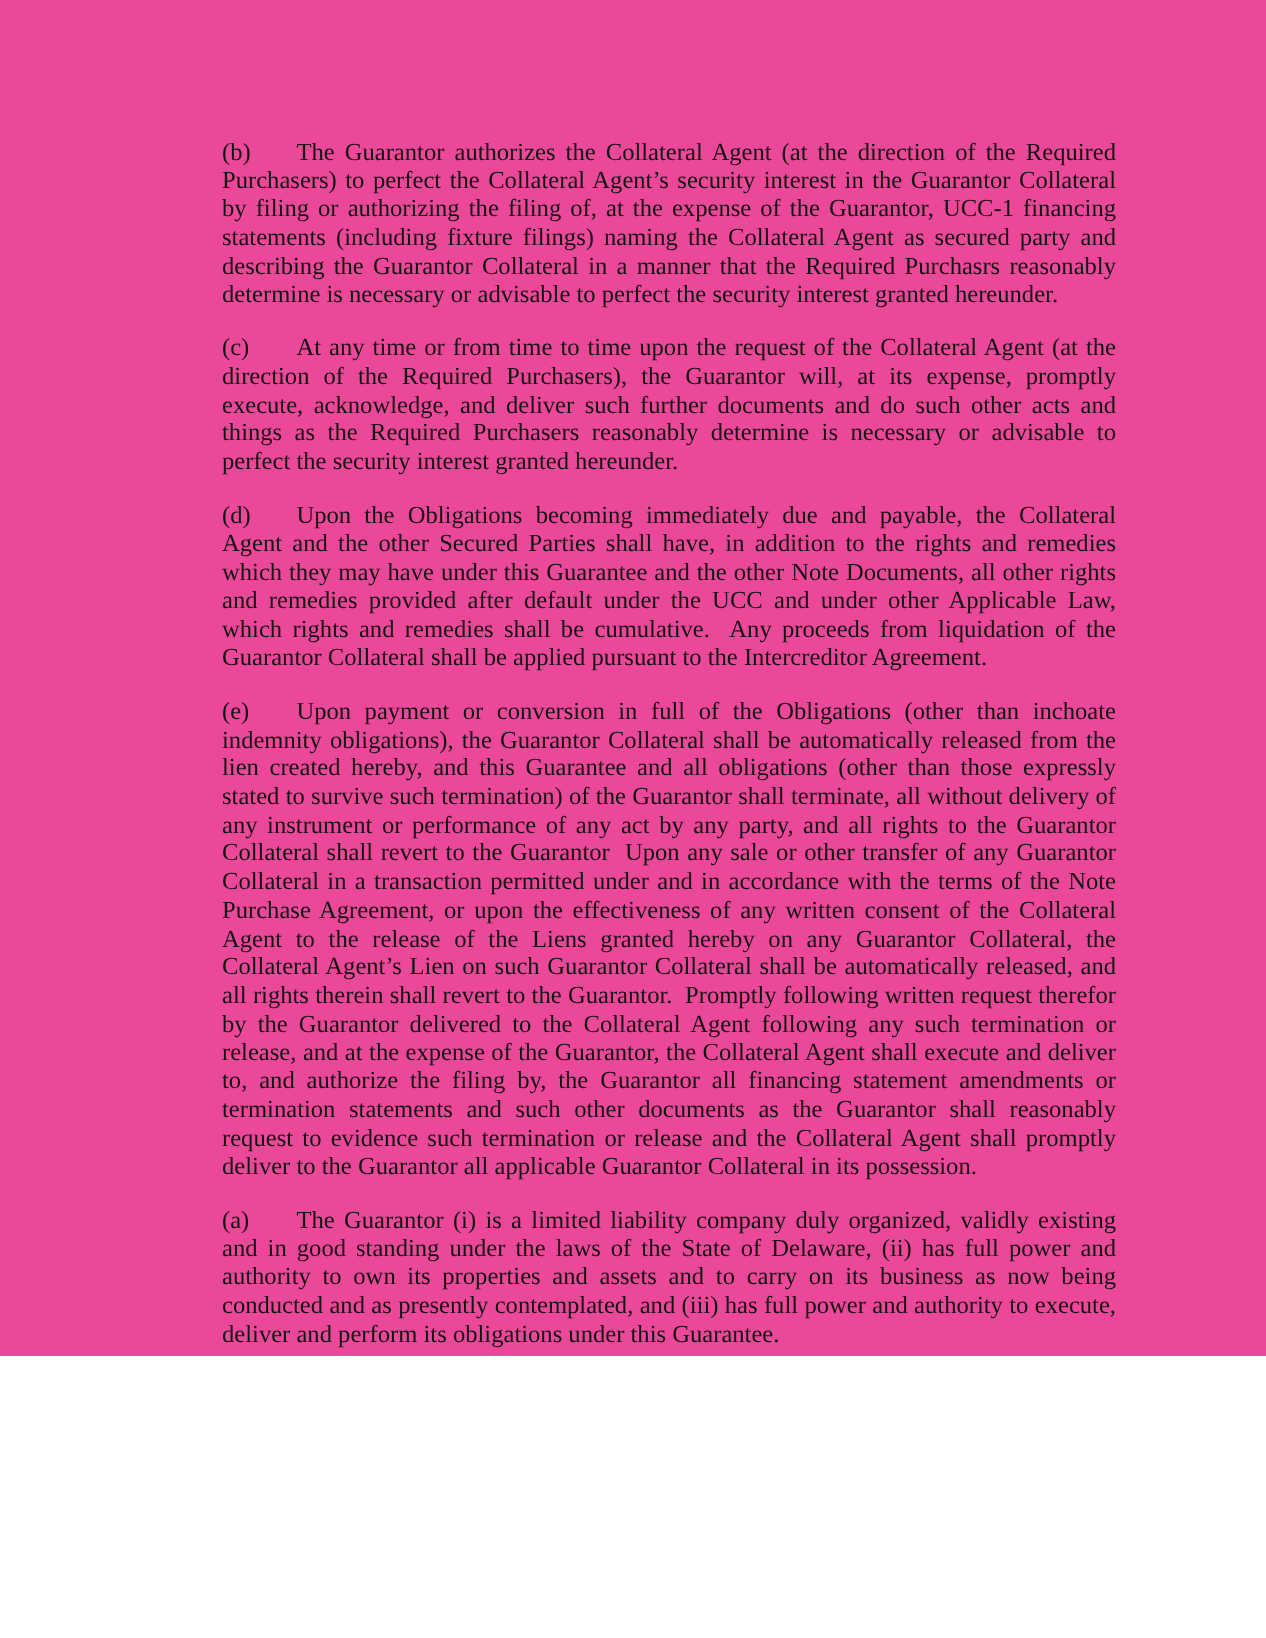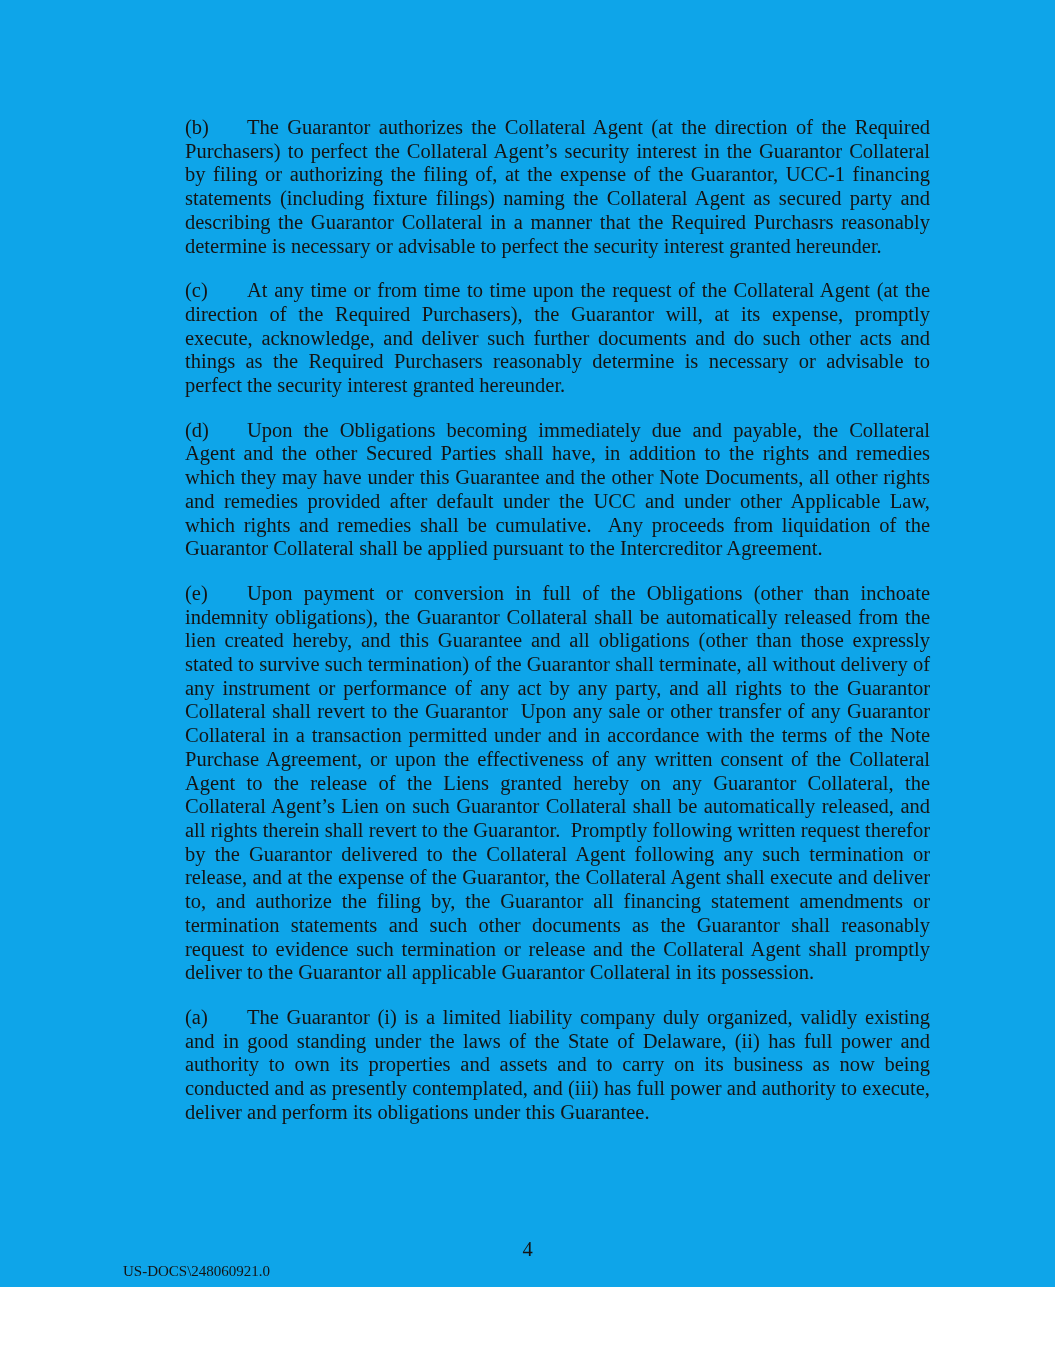--- a/index.html
+++ b/index.html
@@ -3,24 +3,24 @@
 <meta charset="utf-8">
 <style>
   html, body {
     margin: 0;
     padding: 0;
     background: #ffffff;
   }
   .page {
     position: relative;
     width: 1055px;
-    height: 1287px;
+    height: 1130px;
     box-sizing: border-box;
     padding: 116px 125px 0 123px;
-    background: #0ea5e9;
+    background: #ec4899;
     color: #141414;
     font-family: "Liberation Serif", "DejaVu Serif", serif;
     font-size: 20.5px;
     line-height: 23.7px;
     overflow: hidden;
   }
   .para {
     margin: 0 0 21px 62px;
     text-align: justify;
   }

